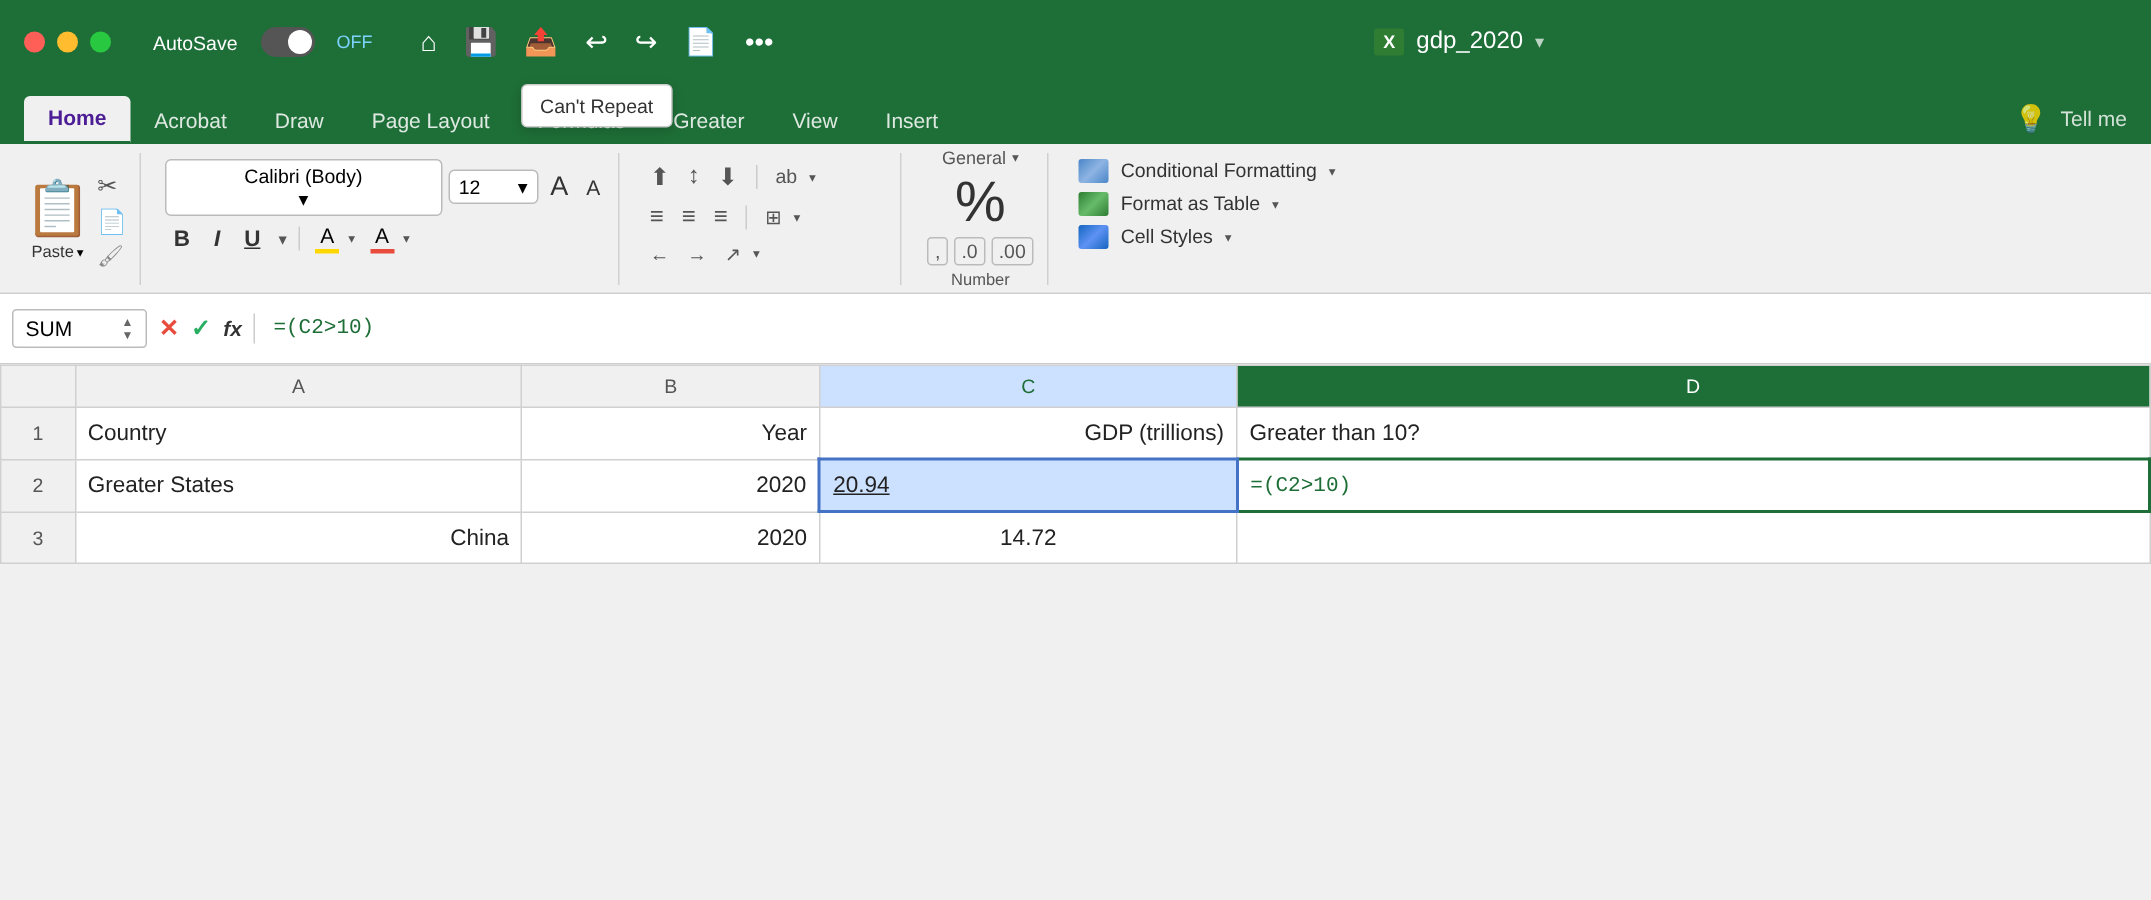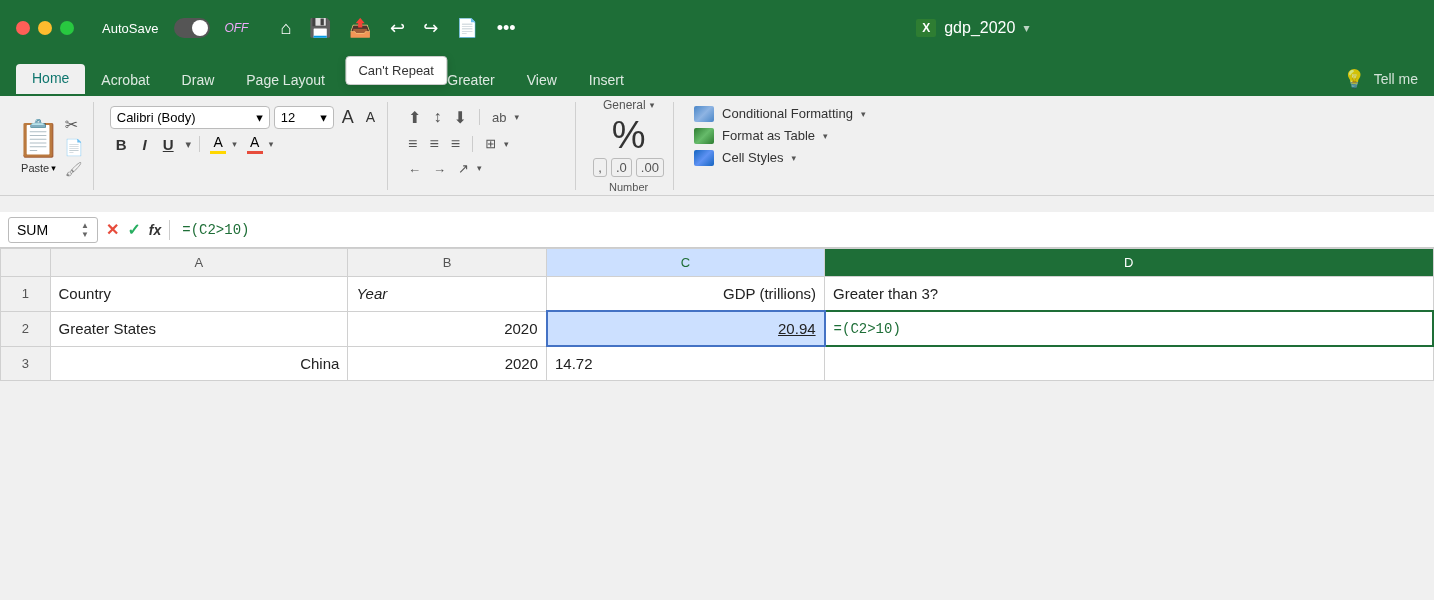--- a/index.html
+++ b/index.html
@@ -18,21 +18,21 @@
     .tl-red { background: #ff5f57; }
     .tl-yellow { background: #febc2e; }
     .tl-green { background: #28c840; }
     .traffic-lights { display: flex; gap: 8px; align-items: center; }
     .autosave-label { color: white; font-size: 13px; margin-left: 16px; }
     .toggle-switch {
       background: #555; border-radius: 10px; width: 36px; height: 20px; display: flex; align-items: center;
       padding: 2px; cursor: pointer; margin-left: 4px;
     }
     .toggle-knob { background: white; border-radius: 50%; width: 16px; height: 16px; margin-left: auto; }
-    .toggle-off-label { color: #f0abfc; font-size: 12px; margin-left: 2px; font-style: italic; }
+    .toggle-off-label { color: #7dd3fc; font-size: 12px; margin-left: 2px; }
     .title-icons { display: flex; gap: 18px; align-items: center; margin-left: 20px; }
     .title-icon { color: white; font-size: 18px; cursor: pointer; }
     .title-center { flex: 1; display: flex; justify-content: center; align-items: center; gap: 8px; }
     .file-name { color: white; font-size: 16px; font-weight: 500; }
     .chevron { color: rgba(255,255,255,0.7); font-size: 12px; }
 
     
     #ribbon-tabs {
       background: #1e6e37;
       display: flex;
@@ -43,22 +43,22 @@
     .ribbon-tab {
       color: rgba(255,255,255,0.85);
       font-size: 14px;
       padding: 6px 16px 8px;
       cursor: pointer;
       border-radius: 4px 4px 0 0;
       position: relative;
     }
     .ribbon-tab.active {
       background: #f0f0f0;
-      color: #0f766e;
-      font-weight: 400;
+      color: #4c1d95;
+      font-weight: 700;
       border-bottom: 2px solid #1e6e37;
     }
     .cant-repeat-tooltip {
       position: absolute;
       background: white;
       border: 1px solid #ccc;
       border-radius: 4px;
       padding: 6px 12px;
       font-size: 13px;
       color: #333;
@@ -83,21 +83,21 @@
 
     
     .paste-group { display: flex; flex-direction: row; align-items: center; gap: 4px; padding: 0 8px; border-right: 1px solid #d0d0d0; height: 88px; }
     .paste-big { display: flex; flex-direction: column; align-items: center; gap: 2px; cursor: pointer; }
     .paste-small-icons { display: flex; flex-direction: column; gap: 4px; }
     .paste-small { font-size: 16px; color: #555; cursor: pointer; display: flex; align-items: center; gap: 2px; }
 
     
     .font-group { padding: 4px 8px; border-right: 1px solid #d0d0d0; height: 88px; display: flex; flex-direction: column; gap: 4px; justify-content: flex-start; min-width: 280px; }
     .font-row { display: flex; gap: 4px; align-items: center; }
-    .font-select { border: 1px solid #bbb; border-radius: 4px; padding: 3px 6px; font-size: 13px; background: white; width: 160px; display: flex; align-items: center; justify-content: space-between; cursor: pointer; }
+    .font-select { border: 1px solid #bbb; border-radius: 4px; padding: 3px 6px; font-size: 13px; background: white; width: 185px; display: flex; align-items: center; justify-content: space-between; cursor: pointer; flex-direction: column; }
     .size-select { border: 1px solid #bbb; border-radius: 4px; padding: 3px 6px; font-size: 13px; background: white; width: 60px; display: flex; align-items: center; justify-content: space-between; cursor: pointer; }
     .font-btn { font-size: 15px; color: #333; cursor: pointer; padding: 3px 6px; border-radius: 3px; font-weight: bold; }
     .font-btn-b { font-weight: 900; }
     .font-btn-i { font-style: italic; }
     .font-btn-u { text-decoration: underline; }
     .size-btn { font-size: 18px; color: #333; cursor: pointer; padding: 0 4px; }
     .color-btn { display: flex; flex-direction: column; align-items: center; cursor: pointer; padding: 0 2px; }
     .color-bar { width: 16px; height: 3px; margin-top: 1px; }
 
     
@@ -115,24 +115,23 @@
     .styles-group { padding: 4px 12px; height: 88px; display: flex; flex-direction: column; gap: 6px; min-width: 240px; }
     .style-item { display: flex; align-items: center; gap: 8px; cursor: pointer; font-size: 13px; color: #333; }
     .style-icon { width: 20px; height: 16px; background: linear-gradient(135deg, #4a86c8 0%, #8eb4e3 50%, #4a86c8 100%); border-radius: 2px; display: inline-block; }
 
     
     #formula-bar {
       background: white;
       border-bottom: 1px solid #ccc;
       display: flex;
       align-items: center;
-      height: 36px;
+      height: 47px;
       padding: 0 8px;
       gap: 8px;
-      margin-top: 16px;
     }
     .name-box { border: 1px solid #bbb; border-radius: 3px; padding: 3px 8px; font-size: 14px; width: 90px; display: flex; align-items: center; justify-content: space-between; }
     .name-box-arrows { display: flex; flex-direction: column; font-size: 8px; color: #666; }
     .formula-controls { display: flex; gap: 8px; align-items: center; }
     .formula-x { color: #e74c3c; font-size: 16px; cursor: pointer; font-weight: bold; }
     .formula-check { color: #27ae60; font-size: 16px; cursor: pointer; font-weight: bold; }
     .formula-fx { color: #333; font-size: 14px; cursor: pointer; font-style: italic; font-weight: bold; }
     .formula-divider { width: 1px; height: 20px; background: #ccc; }
     .formula-input { flex: 1; font-size: 14px; color: #1e6e37; border: none; outline: none; padding: 2px 4px; font-family: 'Courier New', monospace; }
 
@@ -361,35 +360,35 @@
         <th class="col-header">B</th>
         <th class="col-header selected" style="background:#cce0ff;color:#1e6e37;">C</th>
         <th class="col-header active">D</th>
       </tr>
     </thead>
     <tbody>
 
       <tr class="row-1">
         <td class="row-header">1</td>
         <td class="cell cell-a" style="text-align:left;">Country</td>
-        <td class="cell cell-b" style="text-align:left;font-style:italic;">Year</td>
+        <td class="cell cell-b" style="text-align:right;">Year</td>
         <td class="cell cell-c" style="text-align:right;">GDP (trillions)</td>
-        <td class="cell cell-d" style="text-align:left;">Greater than 3?</td>
+        <td class="cell cell-d" style="text-align:left;">Greater than 10?</td>
       </tr>
 
       <tr>
         <td class="row-header">2</td>
         <td class="cell cell-a" style="text-align:left;">Greater States</td>
         <td class="cell cell-b" style="text-align:right;">2020</td>
-        <td class="cell cell-c selected" style="text-align:right;text-decoration:underline;">20.94</td>
+        <td class="cell cell-c selected" style="text-align:left;text-decoration:underline;">20.94</td>
         <td class="cell cell-d col-d-active" style="text-align:left;color:#1e6e37;font-family:'Courier New',monospace;font-size:14px;">=(C2&gt;10)</td>
       </tr>
 
       <tr>
         <td class="row-header">3</td>
         <td class="cell cell-a" style="text-align:right;">China</td>
         <td class="cell cell-b" style="text-align:right;">2020</td>
-        <td class="cell cell-c" style="text-align:left;">14.72</td>
+        <td class="cell cell-c" style="text-align:center;">14.72</td>
         <td class="cell cell-d" style="text-align:left;"></td>
       </tr>
     </tbody>
   </table>
 </div>
 
 </body></html>

